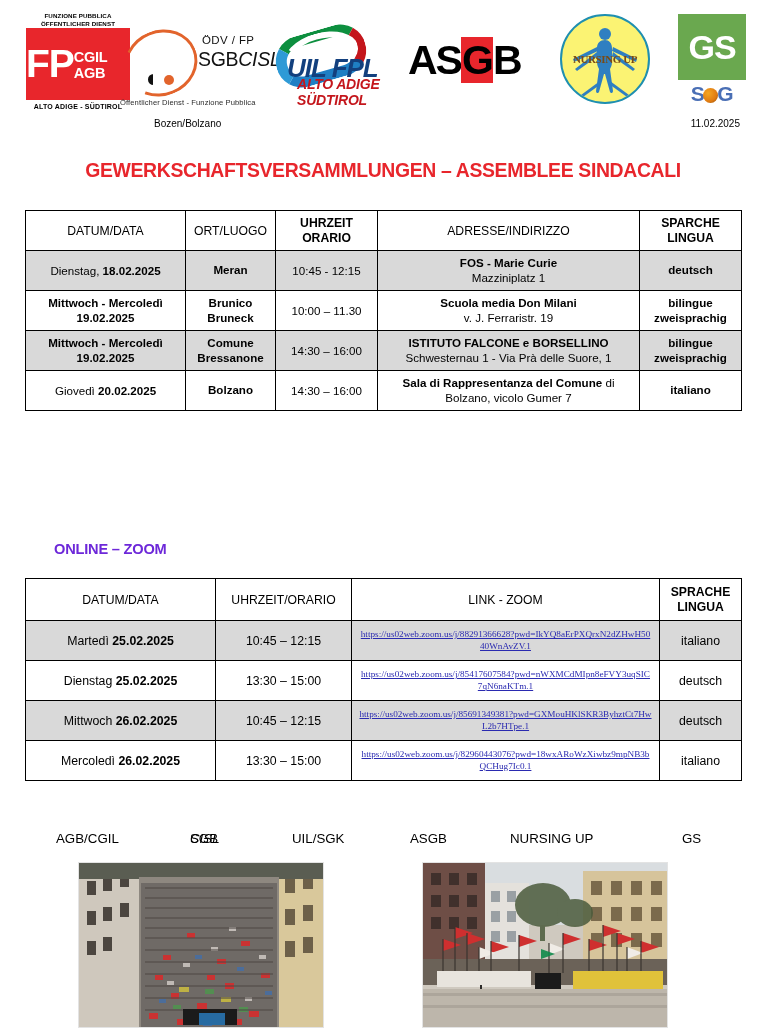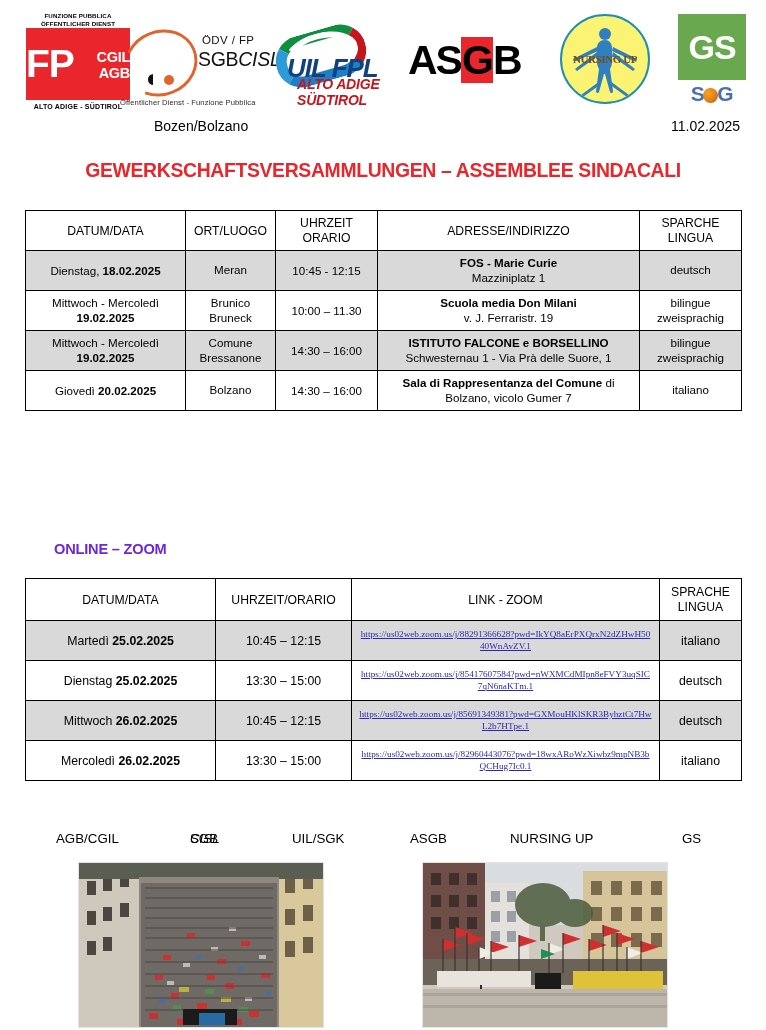--- a/index.html
+++ b/index.html
@@ -33,21 +33,21 @@
     background: #e8262c; width: 104px; height: 72px; margin-top: 1px;
     display: flex; flex-direction: row; align-items: center;
     justify-content: center; position: relative;
   }
   .fp-big {
     color: #fff; font-weight: bold; font-size: 39px; line-height: 36px;
     letter-spacing: -1px; font-family: "Liberation Sans", sans-serif;
   }
   .fp-sub {
     color: #fff; font-weight: bold; font-size: 14.5px; line-height: 16px;
-    letter-spacing: -0.3px; margin-top: 1px; text-align: right;
+    letter-spacing: -0.3px; margin-top: 1px;
   }
   .fp-bottom {
     font-size: 7px; font-weight: bold; text-align: center; color: #000;
     margin-top: 2.5px; letter-spacing: .2px;
   }
 
   
   .sgb-logo { left: 118px; top: 28px; width: 150px; height: 82px; }
   .sgb-ring {
     position: absolute; left: 6px; top: 2px; width: 74px; height: 66px;
@@ -151,21 +151,21 @@
   }
   .gs-globe {
     display: inline-block; width: 15px; height: 15px; border-radius: 50%;
     background: radial-gradient(circle at 35% 35%, #f5a623 0%, #e07b12 60%, #8a4a06 100%);
     vertical-align: -2px; margin: 0 -1px;
   }
 
   
   .place-line {
     position: relative; height: 26px; width: 766px;
-    font-size: 14px; color: #000;
+    font-size: 10px; color: #000;
   }
   .place-left  { position: absolute; left: 154px; top: 0; }
   .place-right { position: absolute; right: 26px;  top: 0; }
 
   
   .main-title {
     text-align: center; color: #e8262c; font-weight: bold;
     font-size: 19.4px; letter-spacing: -0.35px;
     margin-top: 15px; margin-bottom: 0;
   }
@@ -184,21 +184,21 @@
   .tbl .hdr td { height: 40px; font-size: 12.2px; }
   .shade { background: #d9d9d9; }
   .b { font-weight: bold; }
 
   #table-meetings {
     position: absolute; left: 25px; top: 210px; width: 716px;
   }
   #table-meetings .r { height: 40px; }
   .addr-line1 { font-weight: bold; display: block; line-height: 14.5px; }
   .addr-line2 { display: block; line-height: 14.5px; }
-  .two-line { line-height: 14.5px; }
+  .two-line { line-height: 14.5px; font-weight: bold; }
 
   
   #online-zoom-heading {
     position: absolute; left: 54px; top: 541px;
     color: #6d28d9; font-weight: bold; font-size: 14.6px;
     letter-spacing: -0.2px;
   }
 
   #table-zoom {
     position: absolute; left: 25px; top: 578px; width: 716px;

